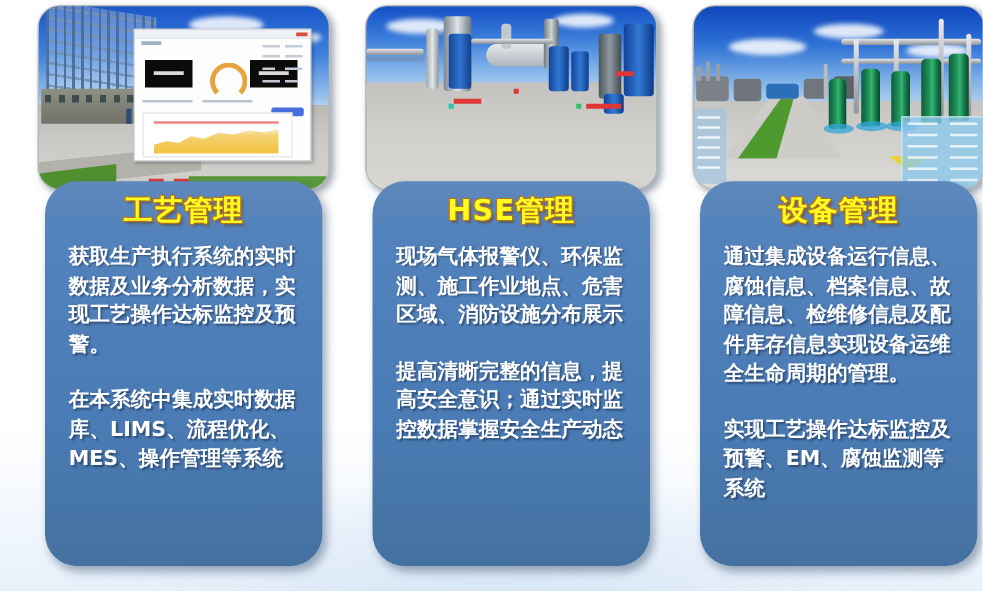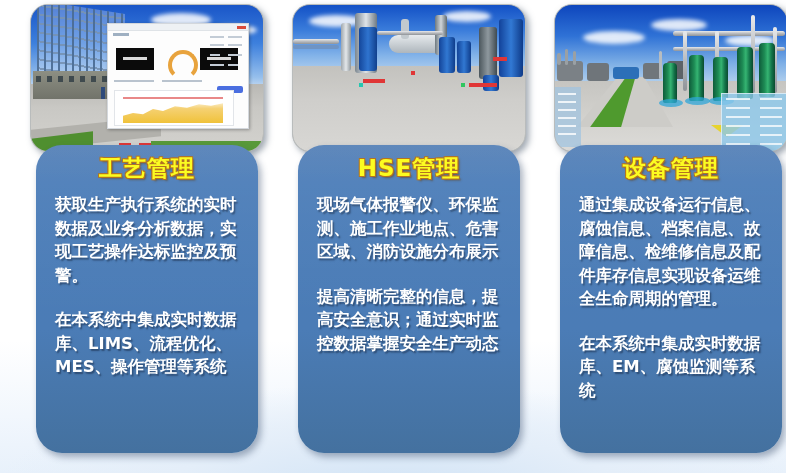--- a/index.html
+++ b/index.html
@@ -315,18 +315,18 @@
         <div class="tag" style="left:62px;bottom:2px;width:10px;height:3px;"></div>
         <div class="tag" style="left:120px;bottom:2px;width:10px;height:3px;"></div>
       </div>
     </div>
 
     <div class="panel">
       <div class="title">设备管理</div>
       <div class="body">
         <p>通过集成设备运行信息、腐蚀信息、档案信息、故障信息、检维修信息及配件库存信息实现设备运维全生命周期的管理。</p>
         <div class="gap"></div>
-        <p>在本系统中集成实时数据库、EM、腐蚀监测等系统</p>
+        <p>实现工艺操作达标监控及预警、EM、腐蚀监测等系统</p>
       </div>
     </div>
   </div>
 
 </div>
 
 </body></html>

